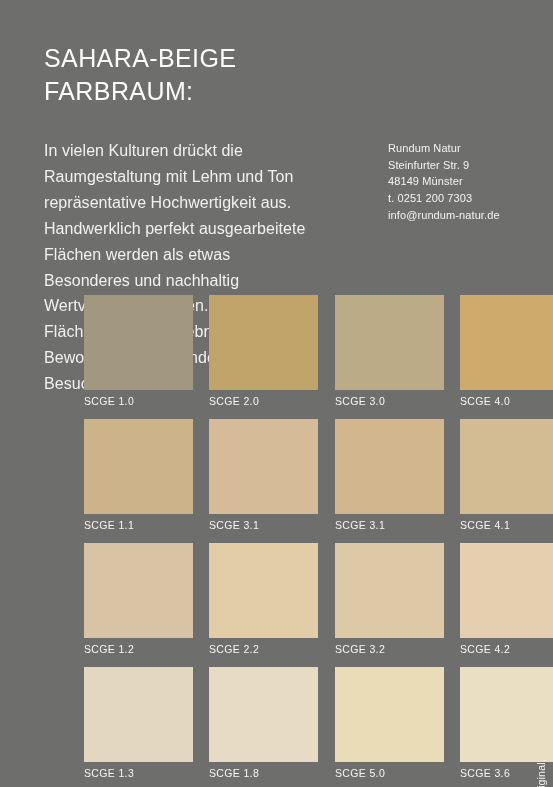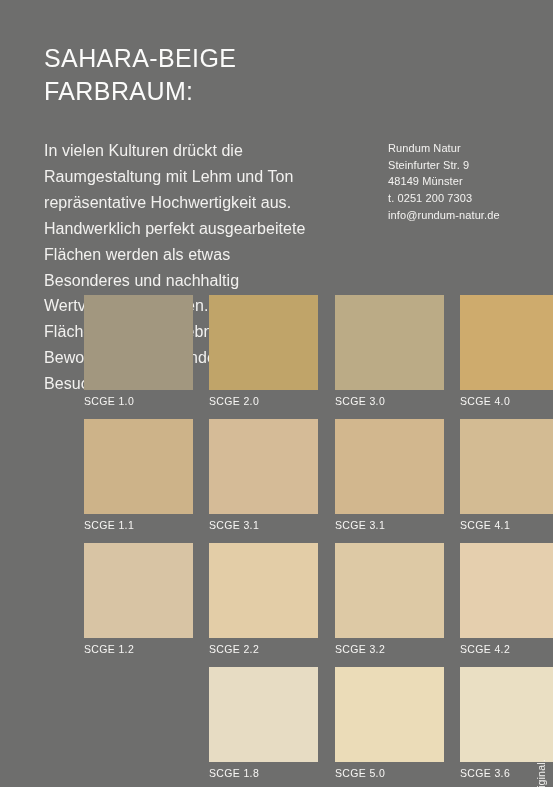--- a/index.html
+++ b/index.html
@@ -171,20 +171,24 @@
       <div class="cell c2">
         <span class="swatch" style="background: rgb(221, 201, 165);"></span>
         <span class="swatch-label">SCGE 3.2</span>
       </div>
       <div class="cell c3">
         <span class="swatch" style="background: rgb(229, 207, 174);"></span>
         <span class="swatch-label">SCGE 4.2</span>
       </div>
     </div>
     <div class="grid-row">
+      <div class="cell c0">
+        <span class="swatch" style="background: rgb(228, 215, 191);"></span>
+        <span class="swatch-label">SCGE 1.3</span>
+      </div>
       <div class="cell c1">
         <span class="swatch" style="background: rgb(231, 220, 195);"></span>
         <span class="swatch-label">SCGE 1.8</span>
       </div>
       <div class="cell c2">
         <span class="swatch" style="background: rgb(235, 220, 184);"></span>
         <span class="swatch-label">SCGE 5.0</span>
       </div>
       <div class="cell c3">
         <span class="swatch" style="background: rgb(234, 223, 195);"></span>

